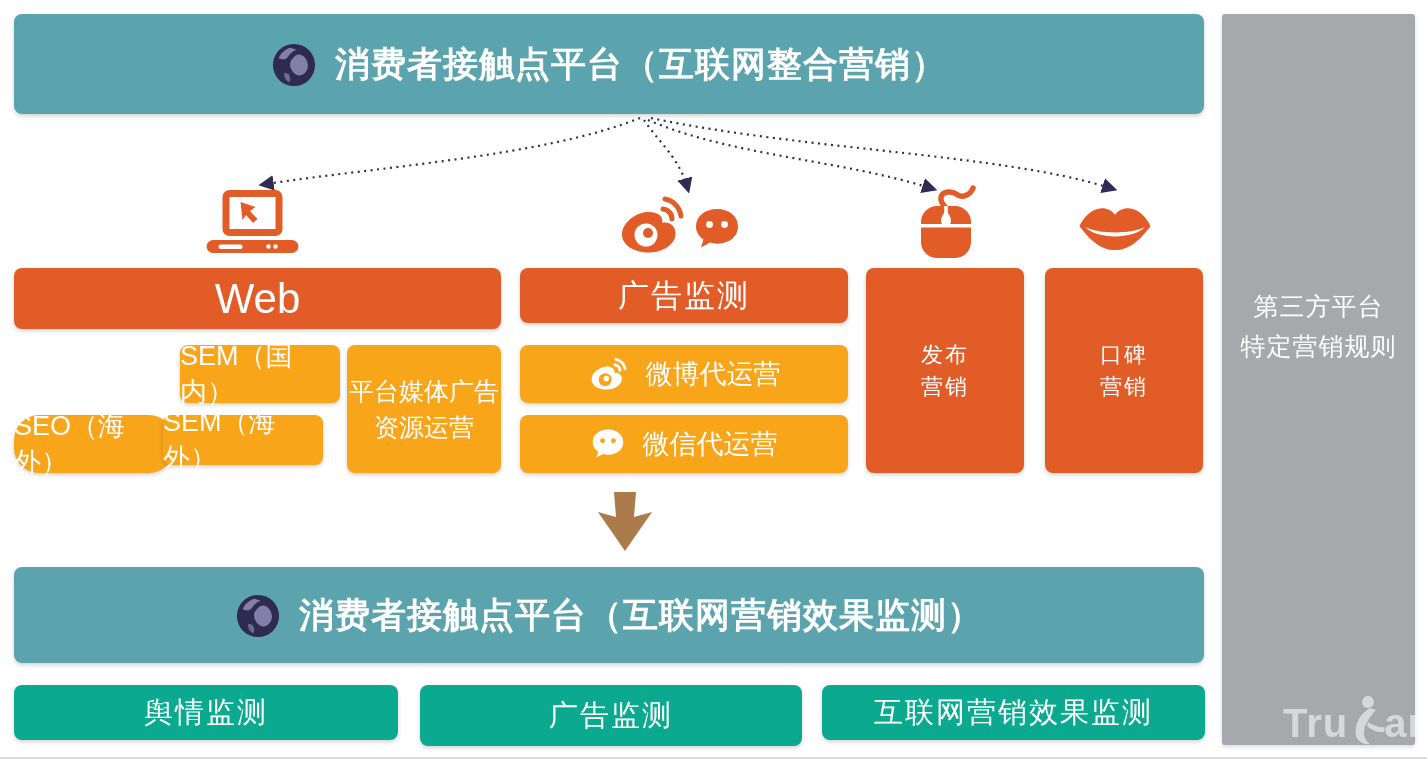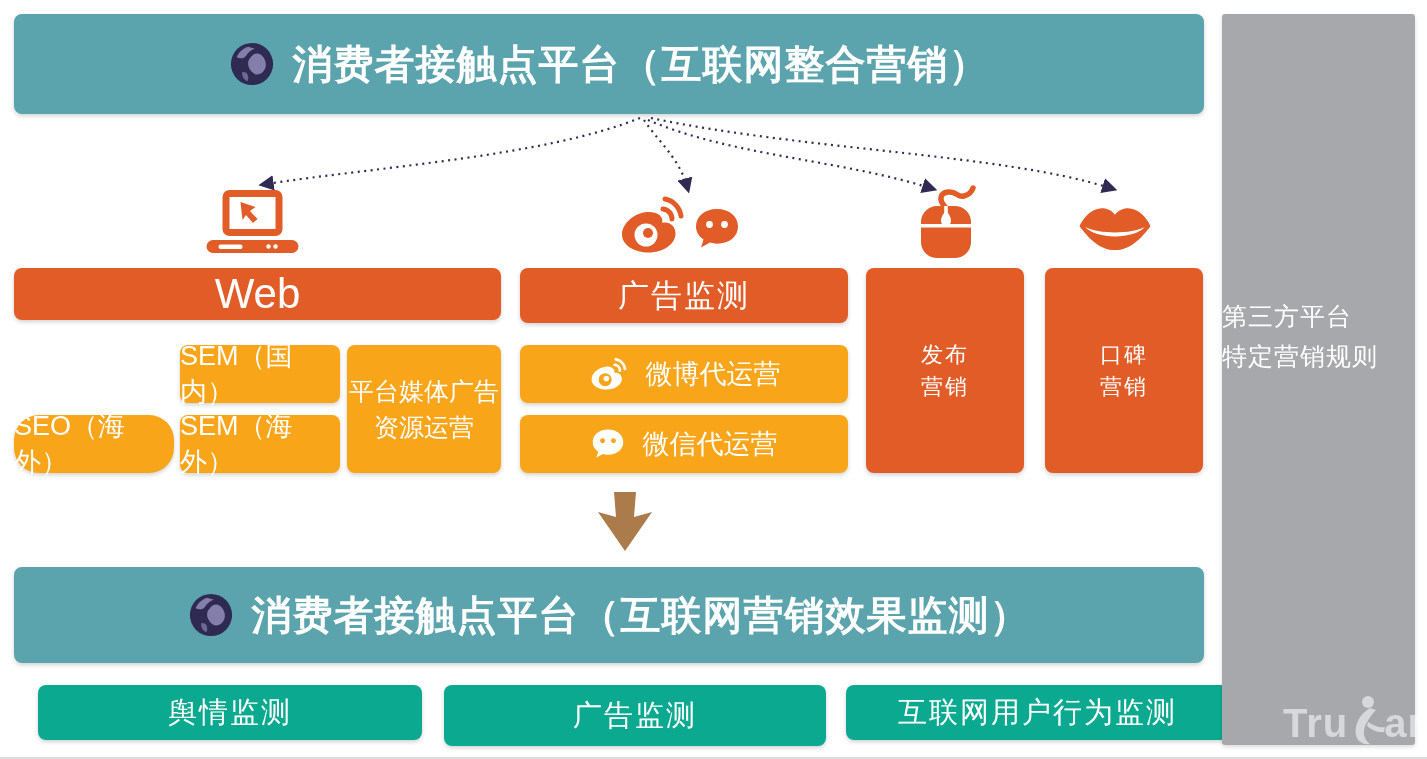--- a/index.html
+++ b/index.html
@@ -4,32 +4,32 @@
 <style>
   html,body{margin:0;padding:0;background:#ffffff;}
   .stage{position:relative;width:1427px;height:759px;background:#ffffff;overflow:hidden;
          font-family:"Liberation Sans","DejaVu Sans",sans-serif;}
   .abs{position:absolute;}
   .box{position:absolute;display:flex;align-items:center;justify-content:center;
        color:#fff;border-radius:8px;box-shadow:0 2px 4px rgba(0,0,0,.18);}
   .teal{background:#5ba4ad;}
   .orange{background:#e25c28;}
   .yellow{background:#f9a51a;}
-  .green{background:#0baa90;margin-left:24px;}
+  .green{background:#0baa90;}
   .gray{background:#a6a8ab;}
-  .banner-title{display:flex;align-items:center;gap:18px;font-size:40px;font-weight:bold;letter-spacing:1px;}
+  .banner-title{display:flex;align-items:flex-end;gap:18px;font-size:35px;font-weight:bold;letter-spacing:1px;}
   .lbl{white-space:pre-line;text-align:center;line-height:1.45;}
   .web-text{font-size:42px;}
   .hdr-text{font-size:31px;letter-spacing:2px;}
   .cell-text{font-size:27px;}
   .tall-text{font-size:25px;}
   .big-cell-text{font-size:22px;letter-spacing:2px;}
   .monitor-text{font-size:29px;letter-spacing:2px;}
   .iconrow{display:flex;align-items:center;gap:18px;}
-  .sidebar-label{position:absolute;left:0;top:282px;width:100%;text-align:left;color:#fff;
+  .sidebar-label{position:absolute;left:0;top:272px;width:100%;text-align:center;color:#fff;
                  font-size:25px;line-height:1.6;white-space:pre-line;letter-spacing:1px;}
   .watermark{position:absolute;left:1283px;top:692px;display:flex;align-items:flex-end;
              color:rgba(255,255,255,.55);font-size:40px;font-weight:bold;letter-spacing:1px;pointer-events:none;}
   .bottom-line{position:absolute;left:0;bottom:0;width:100%;height:2px;background:#dcdcdc;}
 </style>
 </head>
 <body>
 
 <div class="stage">
 
@@ -101,34 +101,34 @@
     </svg>
   </span>
 
   <span class="abs" style="left:1078px;top:206px;">
     <svg width="74" height="46" viewBox="0 0 76 48">
       <path d="M38 9 C33 2 23 0 15 5 C8 9 3 16 1 21 C10 33 22 46 38 46 C54 46 66 33 75 21 C73 16 68 9 61 5 C53 0 43 2 38 9 Z" fill="#e25c28"></path>
       <path d="M7 22 C20 29.5 56 29.5 69 22 C58 35 18 35 7 22 Z" fill="#ffffff"></path>
     </svg>
   </span>
 
-  <div class="box orange" style="left:14px;top:268px;width:487px;height:52px;">
+  <div class="box orange" style="left:14px;top:268px;width:487px;height:61px;">
     <span class="web-text">Web</span>
   </div>
   <div class="box yellow" style="left:180px;top:345px;width:160px;height:58px;">
     <span class="cell-text">SEM（国内）</span>
   </div>
   <div class="box yellow" style="left:347px;top:345px;width:154px;height:128px;justify-content:center;">
     <span class="lbl tall-text">平台媒体广告
 资源运营</span>
   </div>
   <div class="box yellow" style="left:14px;top:415px;width:160px;height:58px;border-radius:25px;">
     <span class="cell-text">SEO（海外）</span>
   </div>
-  <div class="box yellow" style="left:180px;top:415px;width:160px;height:58px;">
+  <div class="box yellow" style="left:163px;top:415px;width:160px;height:50px;">
     <span class="cell-text">SEM（海外）</span>
   </div>
 
   <div class="box orange" style="left:520px;top:268px;width:328px;height:55px;">
     <span class="hdr-text">广告监测</span>
   </div>
   <div class="box yellow" style="left:520px;top:345px;width:328px;height:58px;">
     <span class="iconrow">
       <span style="display:flex;">
         <svg width="40" height="34" viewBox="0 0 68 60">
@@ -184,21 +184,21 @@
     </div>
   </div>
 
   <div class="box green" style="left:14px;top:685px;width:384px;height:55px;">
     <span class="monitor-text">舆情监测</span>
   </div>
   <div class="box green" style="left:420px;top:685px;width:382px;height:61px;">
     <span class="monitor-text">广告监测</span>
   </div>
   <div class="box green" style="left:822px;top:685px;width:383px;height:55px;">
-    <span class="monitor-text">互联网用户行为监测</span>
+    <span class="monitor-text">互联网营销效果监测</span>
   </div>
 
   <div class="abs gray" style="left:1222px;top:14px;width:193px;height:731px;border-radius:3px;box-shadow:0 2px 4px rgba(0,0,0,.15);">
     <div class="sidebar-label">第三方平台
 特定营销规则</div>
   </div>
 
   <div class="watermark">
     <span>Tru</span>
     <span style="display:flex;margin:0 -2px;">

